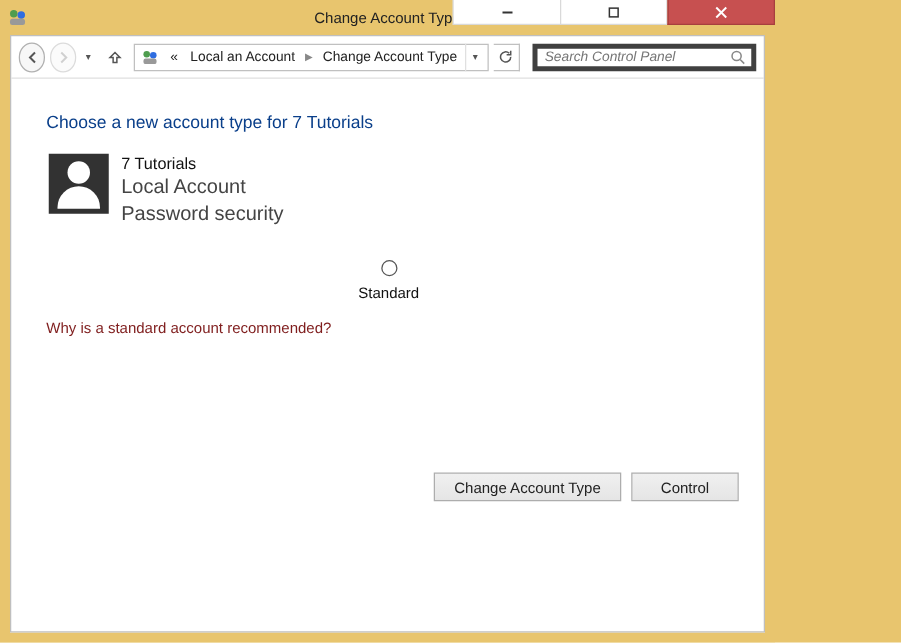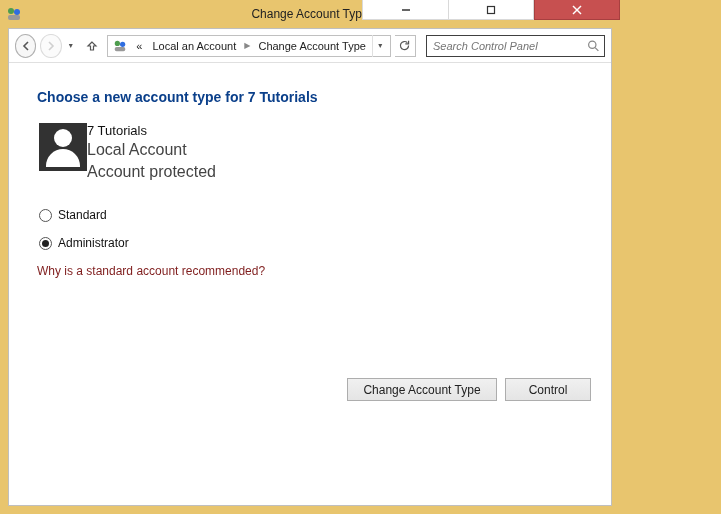--- a/index.html
+++ b/index.html
@@ -136,21 +136,21 @@
   .refresh {
     width: 24px; height: 22px;
     border: 1px solid #c0c0c0;
     border-left: none;
     display: flex; align-items: center; justify-content: center;
     background: #fff;
     color: #555;
   }
   .search {
     width: 200px; height: 22px;
-    border: 1px solid #404040;
+    border: 4px solid #404040;
     margin-left: 6px;
     display: flex;
     align-items: center;
     background: #fff;
     padding: 0 22px 0 6px;
     position: relative;
   }
   .search input {
     border: none;
     outline: none;
@@ -166,25 +166,26 @@
     top: 50%;
     transform: translateY(-50%);
     color: #888;
   }
   .content {
     padding: 26px 28px 0 28px;
   }
   .heading {
     color: #0a3f8a;
     font-size: 14px;
-    font-weight: bold;
+    font-weight: normal;
     margin-bottom: 18px;
   }
   .user-info {
     display: flex;
+    gap: 10px;
     margin-left: 2px;
     margin-bottom: 26px;
   }
   .avatar {
     width: 48px; height: 48px;
     background: #323232;
     position: relative;
     flex-shrink: 0;
   }
   .avatar::before {
@@ -218,20 +219,21 @@
   .options {
     margin-left: 2px;
   }
   .option {
     margin-bottom: 14px;
   }
   .opt-row {
     display: flex;
     align-items: center;
     gap: 6px;
+    flex-direction: column;
   }
   .radio {
     width: 13px; height: 13px;
     border: 1px solid #555;
     border-radius: 50%;
     display: inline-flex;
     align-items: center;
     justify-content: center;
     flex-shrink: 0;
   }
@@ -369,37 +371,33 @@
     </div>
 
     <div class="content">
       <div class="heading">Choose a new account type for 7 Tutorials</div>
 
       <div class="user-info">
         <div class="avatar"></div>
         <div class="user-text">
           <div class="name">7 Tutorials</div>
           <div class="sub">Local Account</div>
-          <div class="sub">Account protected</div>
+          <div class="sub">Password security</div>
         </div>
       </div>
 
       <div class="options">
         <div class="option">
           <div class="opt-row">
             <span class="radio"></span>
             <span class="opt-label">Standard</span>
           </div>
         </div>
 
         <div class="option">
-          <div class="opt-row">
-            <span class="radio checked"></span>
-            <span class="opt-label">Administrator</span>
-          </div>
         </div>
       </div>
 
       <div class="help-link">Why is a standard account recommended?</div>
     </div>
 
     <div class="footer">
       <button class="btn primary">Change Account Type</button>
       <button class="btn">Control</button>
     </div>

